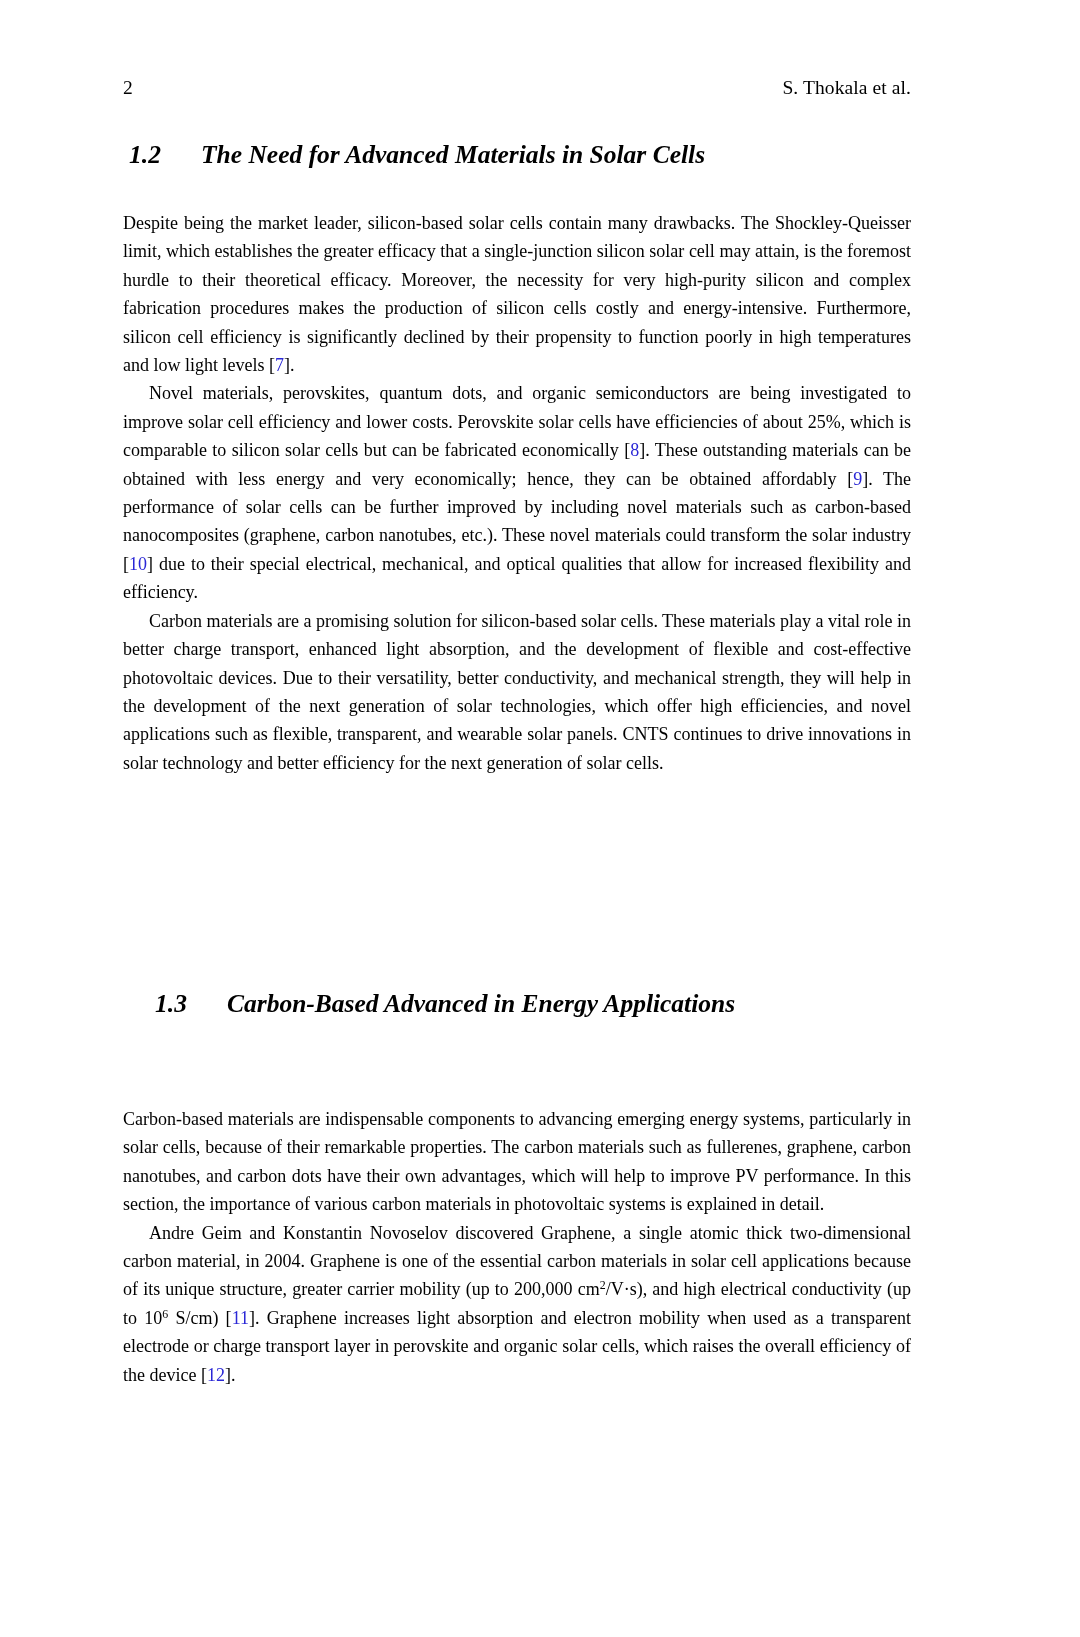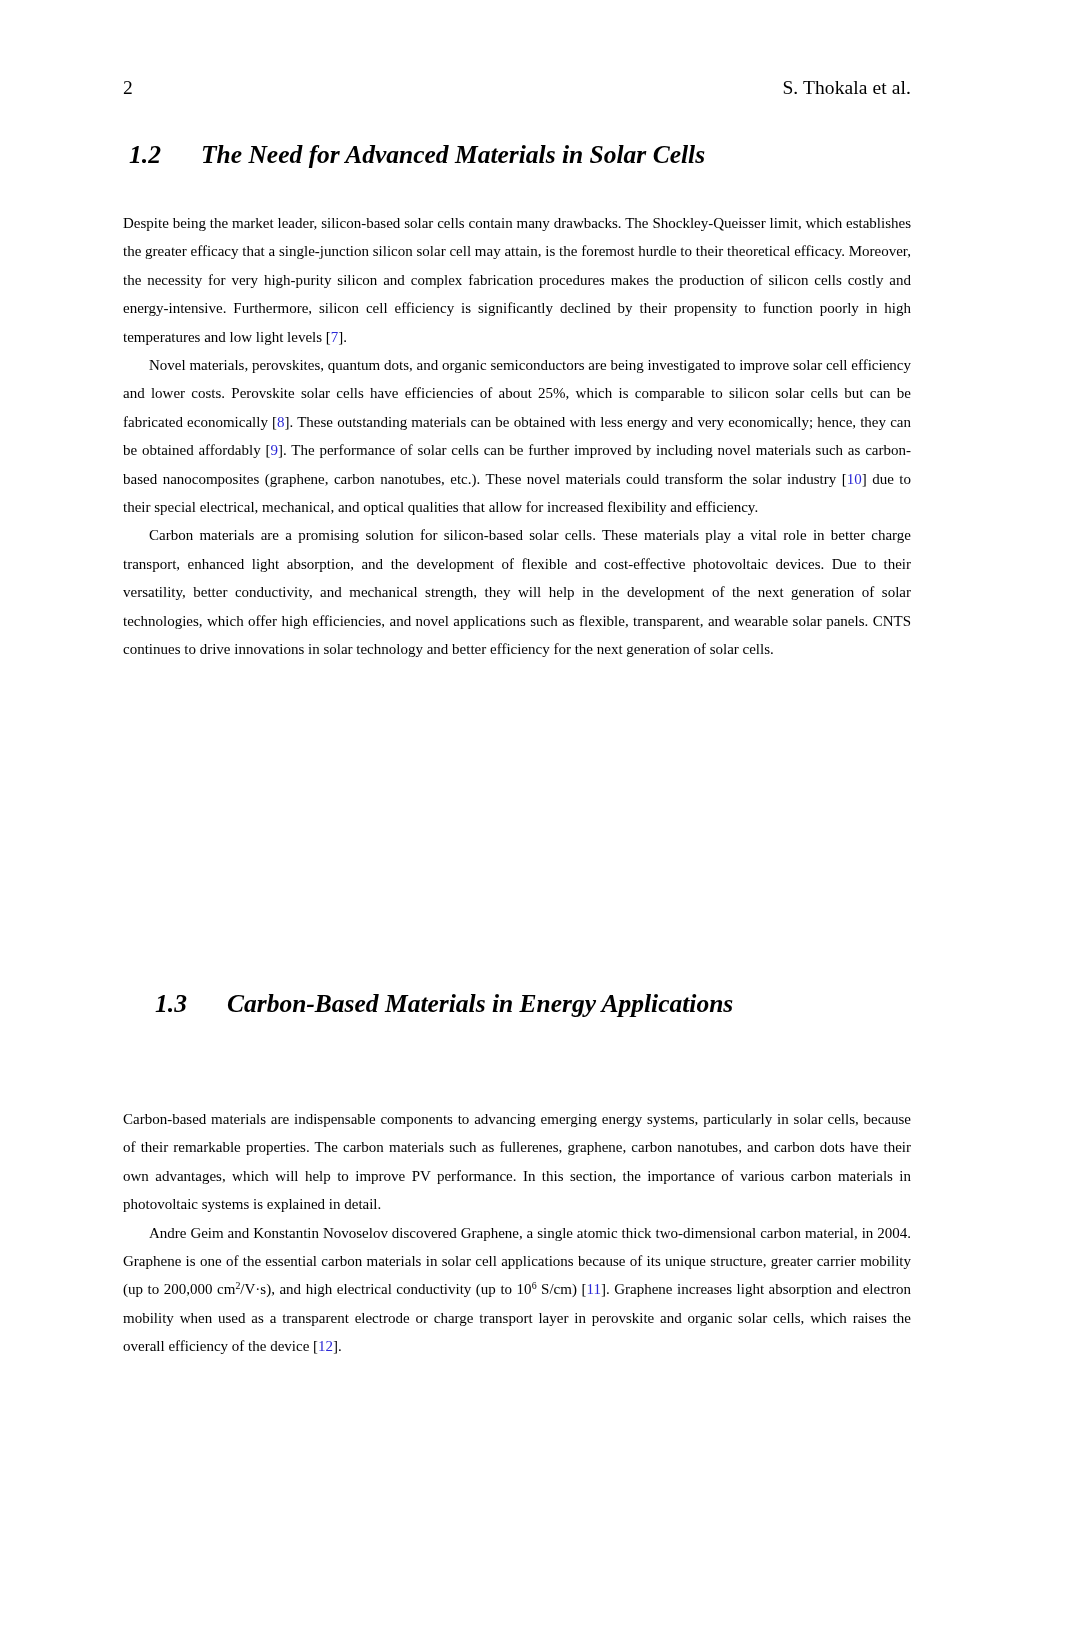--- a/index.html
+++ b/index.html
@@ -46,21 +46,21 @@
   .section-heading .num {
     display: inline-block;
     width: 72px;
     flex: 0 0 72px;
   }
   .section-heading .ttl { flex: 1 1 auto; }
 
   
   p.body {
     margin: 0;
-    font-size: 15px;
+    font-size: 18px;
     line-height: 28.4px;
     text-align: justify;
     text-justify: inter-word;
     hyphens: manual;
   }
   p.body.indent { text-indent: 26px; }
 
   .ref { color: #2a27d6; }
   sup {
     font-size: 0.66em;
@@ -92,21 +92,21 @@
 
   <div id="s12-body-wrap">
       <p class="body">Despite being the market leader, silicon-based solar cells contain many drawbacks. The Shockley-Queisser limit, which establishes the greater efficacy that a single-junction silicon solar cell may attain, is the foremost hurdle to their theoretical efficacy. Moreover, the necessity for very high-purity silicon and complex fabrication procedures makes the production of silicon cells costly and energy-intensive. Furthermore, silicon cell efficiency is significantly declined by their propensity to function poorly in high temperatures and low light levels [<span class="ref">7</span>].</p>
       <p class="body indent">Novel materials, perovskites, quantum dots, and organic semiconductors are being investigated to improve solar cell efficiency and lower costs. Perovskite solar cells have efficiencies of about 25%, which is comparable to silicon solar cells but can be fabricated economically [<span class="ref">8</span>]. These outstanding materials can be obtained with less energy and very economically; hence, they can be obtained affordably [<span class="ref">9</span>]. The performance of solar cells can be further improved by including novel materials such as carbon-based nanocomposites (graphene, carbon nanotubes, etc.). These novel materials could transform the solar industry [<span class="ref">10</span>] due to their special electrical, mechanical, and optical qualities that allow for increased flexibility and efficiency.</p>
       <p class="body indent">Carbon materials are a promising solution for silicon-based solar cells. These materials play a vital role in better charge transport, enhanced light absorption, and the development of flexible and cost-effective photovoltaic devices. Due to their versatility, better conductivity, and mechanical strength, they will help in the development of the next generation of solar technologies, which offer high efficiencies, and novel applications such as flexible, transparent, and wearable solar panels. CNTS continues to drive innovations in solar technology and better efficiency for the next generation of solar cells.</p>
     </div>
 
   <div id="s13-heading-wrap">
     <div class="section-heading">
       <span class="num">1.3</span>
-      <span class="ttl">Carbon-Based Materials in Energy Applications</span>
+      <span class="ttl">Carbon-Based Advanced in Energy Applications</span>
     </div>
   </div>
 
   <div id="s13-body-wrap">
       <p class="body">Carbon-based materials are indispensable components to advancing emerging energy systems, particularly in solar cells, because of their remarkable properties. The carbon materials such as fullerenes, graphene, carbon nanotubes, and carbon dots have their own advantages, which will help to improve PV performance. In this section, the importance of various carbon materials in photovoltaic systems is explained in detail.</p>
       <p class="body indent">Andre Geim and Konstantin Novoselov discovered Graphene, a single atomic thick two-dimensional carbon material, in 2004. Graphene is one of the essential carbon materials in solar cell applications because of its unique structure, greater carrier mobility (up to 200,000 cm<sup>2</sup>/V·s), and high electrical conductivity (up to 10<sup>6</sup> S/cm) [<span class="ref">11</span>]. Graphene increases light absorption and electron mobility when used as a transparent electrode or charge transport layer in perovskite and organic solar cells, which raises the overall efficiency of the device [<span class="ref">12</span>].</p>
     </div>
 
 </div>
 

